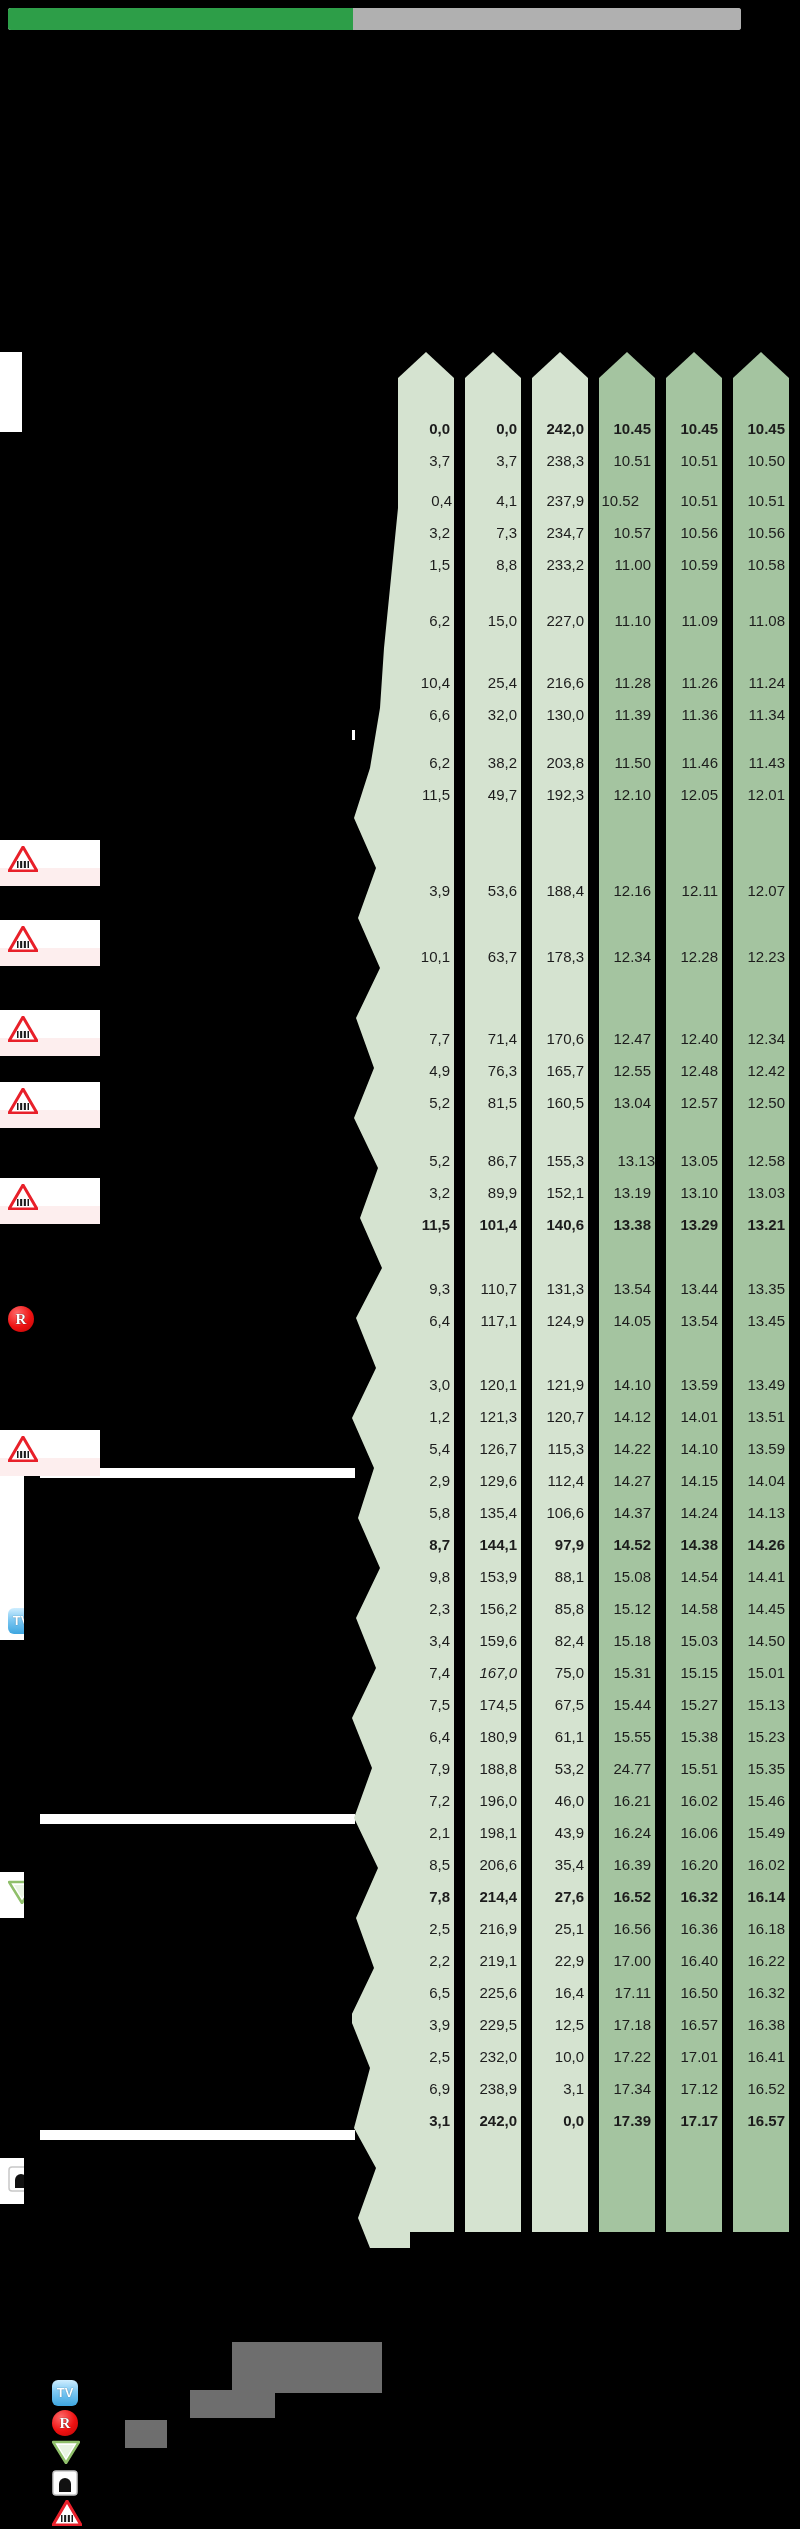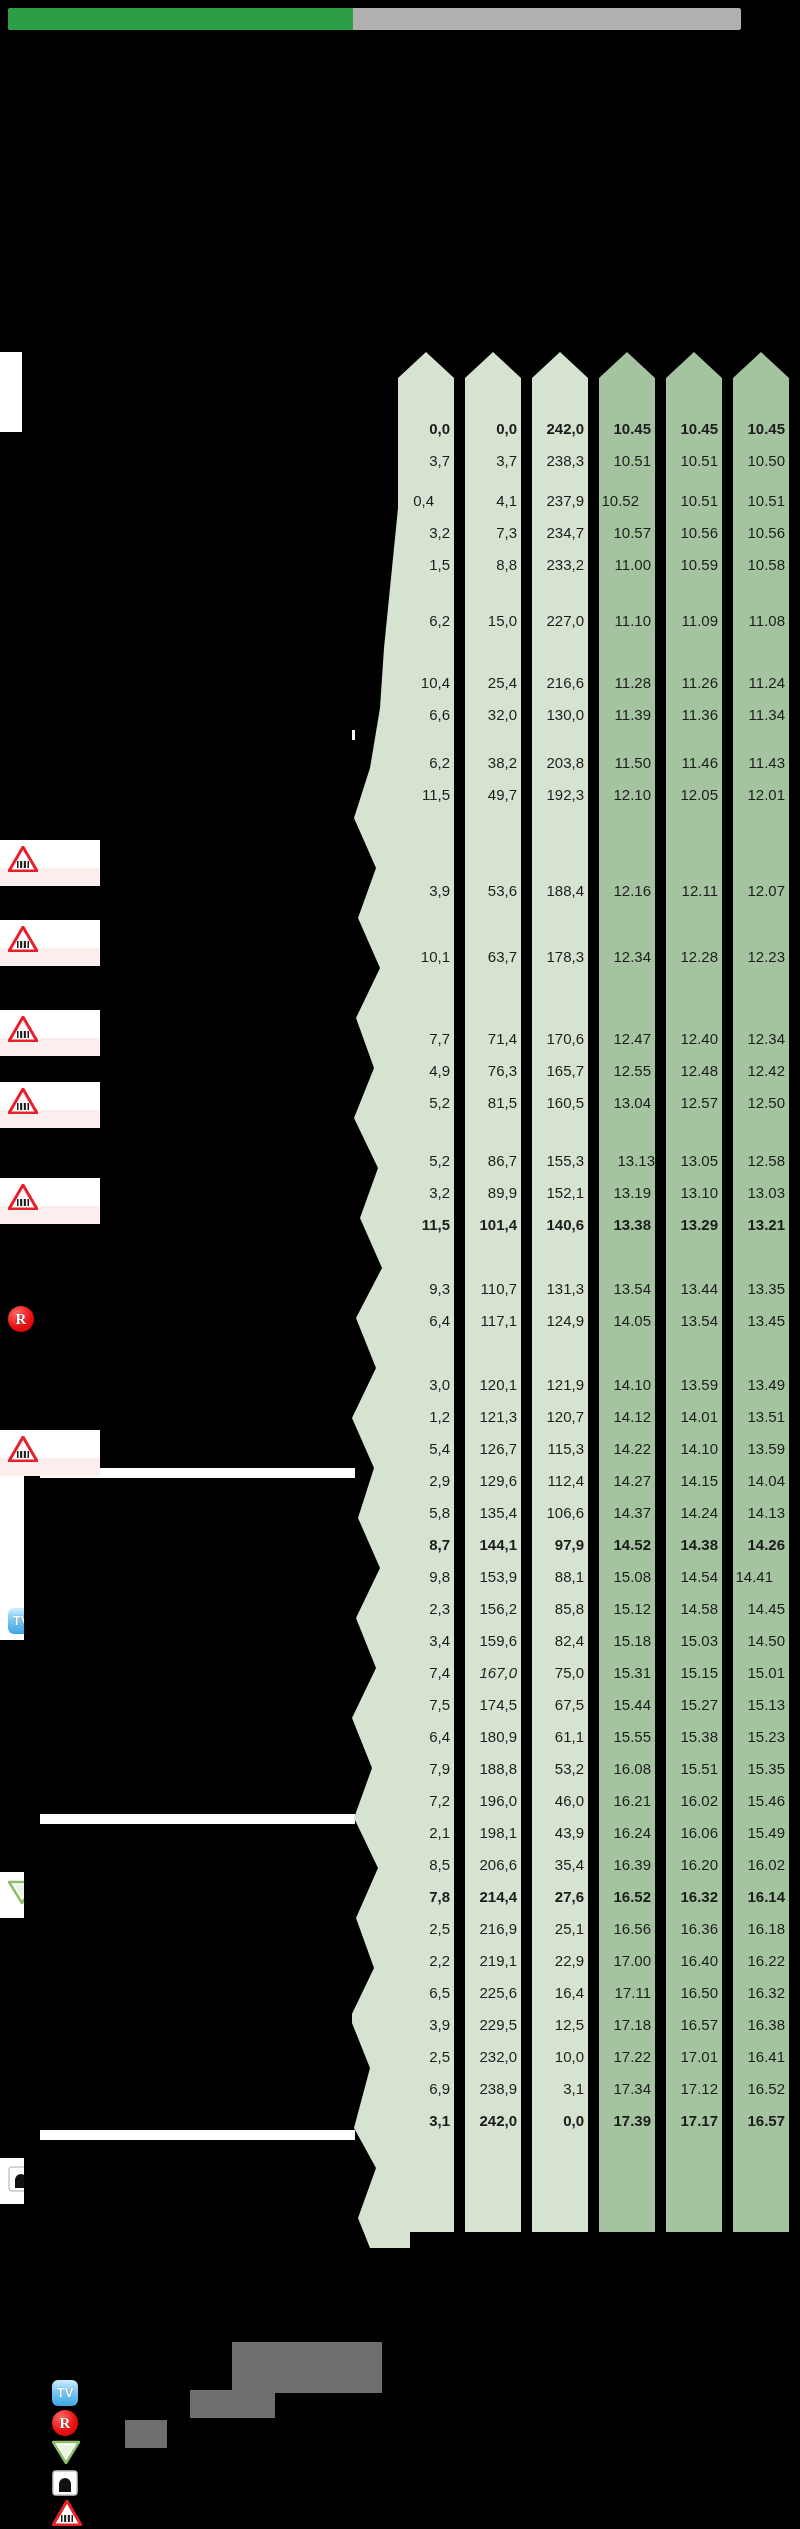--- a/index.html
+++ b/index.html
@@ -258,21 +258,21 @@
       <div class="cell bold" style="left: 134px; width: 56px; padding-right: 4px; top: 69px;">242,0</div>
       <div class="cell bold" style="left: 201px; width: 56px; padding-right: 4px; top: 69px;">10.45</div>
       <div class="cell bold" style="left: 268px; width: 56px; padding-right: 4px; top: 69px;">10.45</div>
       <div class="cell bold" style="left: 335px; width: 56px; padding-right: 4px; top: 69px;">10.45</div>
       <div class="cell" style="left: 0px; width: 56px; padding-right: 4px; top: 101px;">3,7</div>
       <div class="cell" style="left: 67px; width: 56px; padding-right: 4px; top: 101px;">3,7</div>
       <div class="cell" style="left: 134px; width: 56px; padding-right: 4px; top: 101px;">238,3</div>
       <div class="cell" style="left: 201px; width: 56px; padding-right: 4px; top: 101px;">10.51</div>
       <div class="cell" style="left: 268px; width: 56px; padding-right: 4px; top: 101px;">10.51</div>
       <div class="cell" style="left: 335px; width: 56px; padding-right: 4px; top: 101px;">10.50</div>
-      <div class="cell" style="left: 0px; width: 56px; padding-right: 20px; top: 141px;">0,4</div>
+      <div class="cell" style="left: 0px; width: 56px; padding-right: 2px; top: 141px;">0,4</div>
       <div class="cell" style="left: 67px; width: 56px; padding-right: 4px; top: 141px;">4,1</div>
       <div class="cell" style="left: 134px; width: 56px; padding-right: 4px; top: 141px;">237,9</div>
       <div class="cell" style="left: 201px; width: 56px; padding-right: 16px; top: 141px;">10.52</div>
       <div class="cell" style="left: 268px; width: 56px; padding-right: 4px; top: 141px;">10.51</div>
       <div class="cell" style="left: 335px; width: 56px; padding-right: 4px; top: 141px;">10.51</div>
       <div class="cell" style="left: 0px; width: 56px; padding-right: 4px; top: 173px;">3,2</div>
       <div class="cell" style="left: 67px; width: 56px; padding-right: 4px; top: 173px;">7,3</div>
       <div class="cell" style="left: 134px; width: 56px; padding-right: 4px; top: 173px;">234,7</div>
       <div class="cell" style="left: 201px; width: 56px; padding-right: 4px; top: 173px;">10.57</div>
       <div class="cell" style="left: 268px; width: 56px; padding-right: 4px; top: 173px;">10.56</div>
@@ -407,21 +407,21 @@
       <div class="cell bold" style="left: 67px; width: 56px; padding-right: 4px; top: 1185px;">144,1</div>
       <div class="cell bold" style="left: 134px; width: 56px; padding-right: 4px; top: 1185px;">97,9</div>
       <div class="cell bold" style="left: 201px; width: 56px; padding-right: 4px; top: 1185px;">14.52</div>
       <div class="cell bold" style="left: 268px; width: 56px; padding-right: 4px; top: 1185px;">14.38</div>
       <div class="cell bold" style="left: 335px; width: 56px; padding-right: 4px; top: 1185px;">14.26</div>
       <div class="cell" style="left: 0px; width: 56px; padding-right: 4px; top: 1217px;">9,8</div>
       <div class="cell" style="left: 67px; width: 56px; padding-right: 4px; top: 1217px;">153,9</div>
       <div class="cell" style="left: 134px; width: 56px; padding-right: 4px; top: 1217px;">88,1</div>
       <div class="cell" style="left: 201px; width: 56px; padding-right: 4px; top: 1217px;">15.08</div>
       <div class="cell" style="left: 268px; width: 56px; padding-right: 4px; top: 1217px;">14.54</div>
-      <div class="cell" style="left: 335px; width: 56px; padding-right: 16px; top: 1217px;">14.41</div>
+      <div class="cell" style="left: 335px; width: 56px; padding-right: 4px; top: 1217px;">14.41</div>
       <div class="cell" style="left: 0px; width: 56px; padding-right: 4px; top: 1249px;">2,3</div>
       <div class="cell" style="left: 67px; width: 56px; padding-right: 4px; top: 1249px;">156,2</div>
       <div class="cell" style="left: 134px; width: 56px; padding-right: 4px; top: 1249px;">85,8</div>
       <div class="cell" style="left: 201px; width: 56px; padding-right: 4px; top: 1249px;">15.12</div>
       <div class="cell" style="left: 268px; width: 56px; padding-right: 4px; top: 1249px;">14.58</div>
       <div class="cell" style="left: 335px; width: 56px; padding-right: 4px; top: 1249px;">14.45</div>
       <div class="cell" style="left: 0px; width: 56px; padding-right: 4px; top: 1281px;">3,4</div>
       <div class="cell" style="left: 67px; width: 56px; padding-right: 4px; top: 1281px;">159,6</div>
       <div class="cell" style="left: 134px; width: 56px; padding-right: 4px; top: 1281px;">82,4</div>
       <div class="cell" style="left: 201px; width: 56px; padding-right: 4px; top: 1281px;">15.18</div>
@@ -441,21 +441,21 @@
       <div class="cell" style="left: 335px; width: 56px; padding-right: 4px; top: 1345px;">15.13</div>
       <div class="cell" style="left: 0px; width: 56px; padding-right: 4px; top: 1377px;">6,4</div>
       <div class="cell" style="left: 67px; width: 56px; padding-right: 4px; top: 1377px;">180,9</div>
       <div class="cell" style="left: 134px; width: 56px; padding-right: 4px; top: 1377px;">61,1</div>
       <div class="cell" style="left: 201px; width: 56px; padding-right: 4px; top: 1377px;">15.55</div>
       <div class="cell" style="left: 268px; width: 56px; padding-right: 4px; top: 1377px;">15.38</div>
       <div class="cell" style="left: 335px; width: 56px; padding-right: 4px; top: 1377px;">15.23</div>
       <div class="cell" style="left: 0px; width: 56px; padding-right: 4px; top: 1409px;">7,9</div>
       <div class="cell" style="left: 67px; width: 56px; padding-right: 4px; top: 1409px;">188,8</div>
       <div class="cell" style="left: 134px; width: 56px; padding-right: 4px; top: 1409px;">53,2</div>
-      <div class="cell" style="left: 201px; width: 56px; padding-right: 4px; top: 1409px;">16.08</div>
+      <div class="cell" style="left: 201px; width: 56px; padding-right: 4px; top: 1409px;">24.77</div>
       <div class="cell" style="left: 268px; width: 56px; padding-right: 4px; top: 1409px;">15.51</div>
       <div class="cell" style="left: 335px; width: 56px; padding-right: 4px; top: 1409px;">15.35</div>
       <div class="cell" style="left: 0px; width: 56px; padding-right: 4px; top: 1441px;">7,2</div>
       <div class="cell" style="left: 67px; width: 56px; padding-right: 4px; top: 1441px;">196,0</div>
       <div class="cell" style="left: 134px; width: 56px; padding-right: 4px; top: 1441px;">46,0</div>
       <div class="cell" style="left: 201px; width: 56px; padding-right: 4px; top: 1441px;">16.21</div>
       <div class="cell" style="left: 268px; width: 56px; padding-right: 4px; top: 1441px;">16.02</div>
       <div class="cell" style="left: 335px; width: 56px; padding-right: 4px; top: 1441px;">15.46</div>
       <div class="cell" style="left: 0px; width: 56px; padding-right: 4px; top: 1473px;">2,1</div>
       <div class="cell" style="left: 67px; width: 56px; padding-right: 4px; top: 1473px;">198,1</div>

